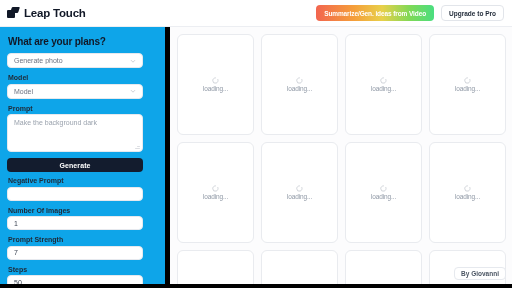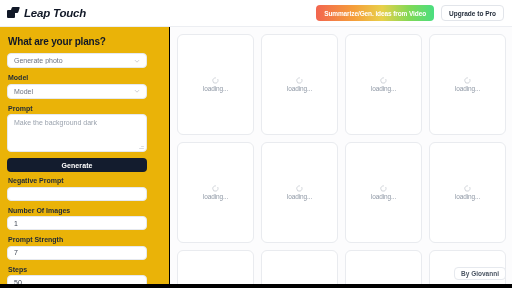--- a/index.html
+++ b/index.html
@@ -30,21 +30,21 @@
   }
   .brand { display:flex; align-items:center; gap:5px; }
   .logo-mark {
     width:12px; height:12px; position:relative; flex:0 0 12px;
   }
   .logo-mark .sq {
     position:absolute; background:#111827;
   }
   .logo-mark .sq1 { left:0; top:3px; width:8px; height:8px; border-radius:1px; }
   .logo-mark .sq2 { left:4px; top:0; width:8px; height:6px; border-radius:1px; transform:skewX(-18deg); }
-  .brand-name { font-size:11.5px; font-weight:700; letter-spacing:-0.2px; color:#111827;font-style:italic; }
+  .brand-name { font-size:11.5px; font-weight:700; letter-spacing:-0.2px; color:#111827; }
 
   .header-right { margin-left:auto; display:flex; align-items:center; gap:7px; }
   .btn-gradient {
     height:16px; padding:0 8px;
     border-radius:4px;
     background:linear-gradient(90deg,#f2654f 0%,#f59e3a 32%,#e8d04a 56%,#7ed957 80%,#4ade80 100%);
     color:#ffffff; font-size:6.5px; font-weight:700;
     display:flex; align-items:center; justify-content:center;
     border:none; cursor:pointer; white-space:nowrap;
     letter-spacing:-0.1px;
@@ -57,22 +57,22 @@
     display:flex; align-items:center; justify-content:center;
     cursor:pointer; white-space:nowrap;
   }
 
   
   .body { flex:1; display:flex; min-height:0; }
 
   
   .sidebar {
     width:170px; flex:0 0 170px;
-    background:#eab308;
-    border-right:1px solid #000000;
+    background:#0ea5e9;
+    border-right:5px solid #000000;
     padding:7px 22px 0 7px;
     overflow:hidden;
   }
   .panel-title {
     font-size:10px; font-weight:700; color:#111827;
     margin:2px 0 6px 1px; letter-spacing:-0.2px;
   }
   .field { margin-bottom:6px; }
   .field-label {
     font-size:7px; font-weight:700; color:#1f2937;

